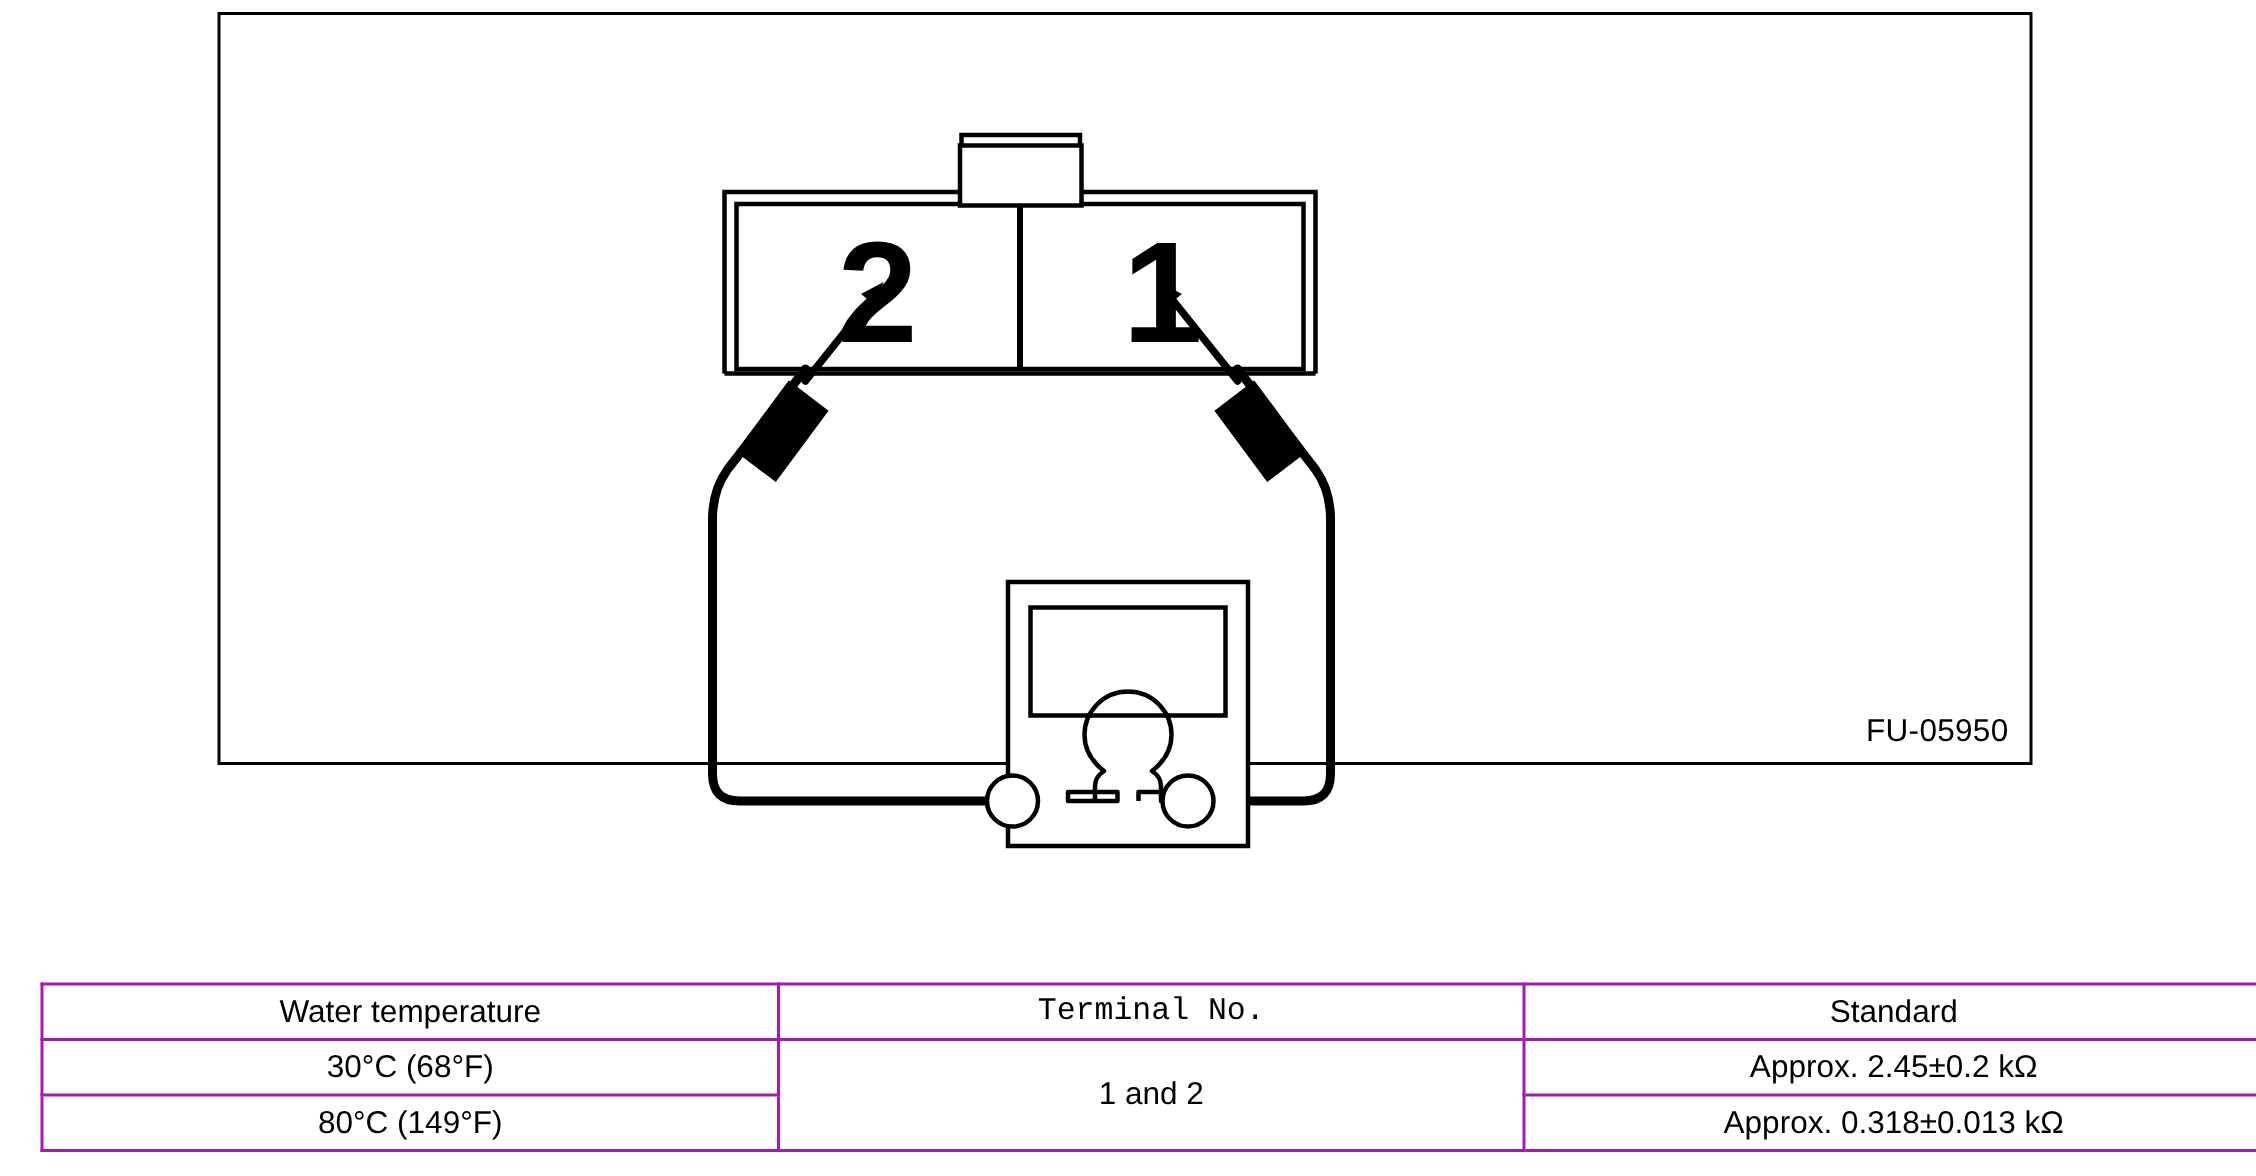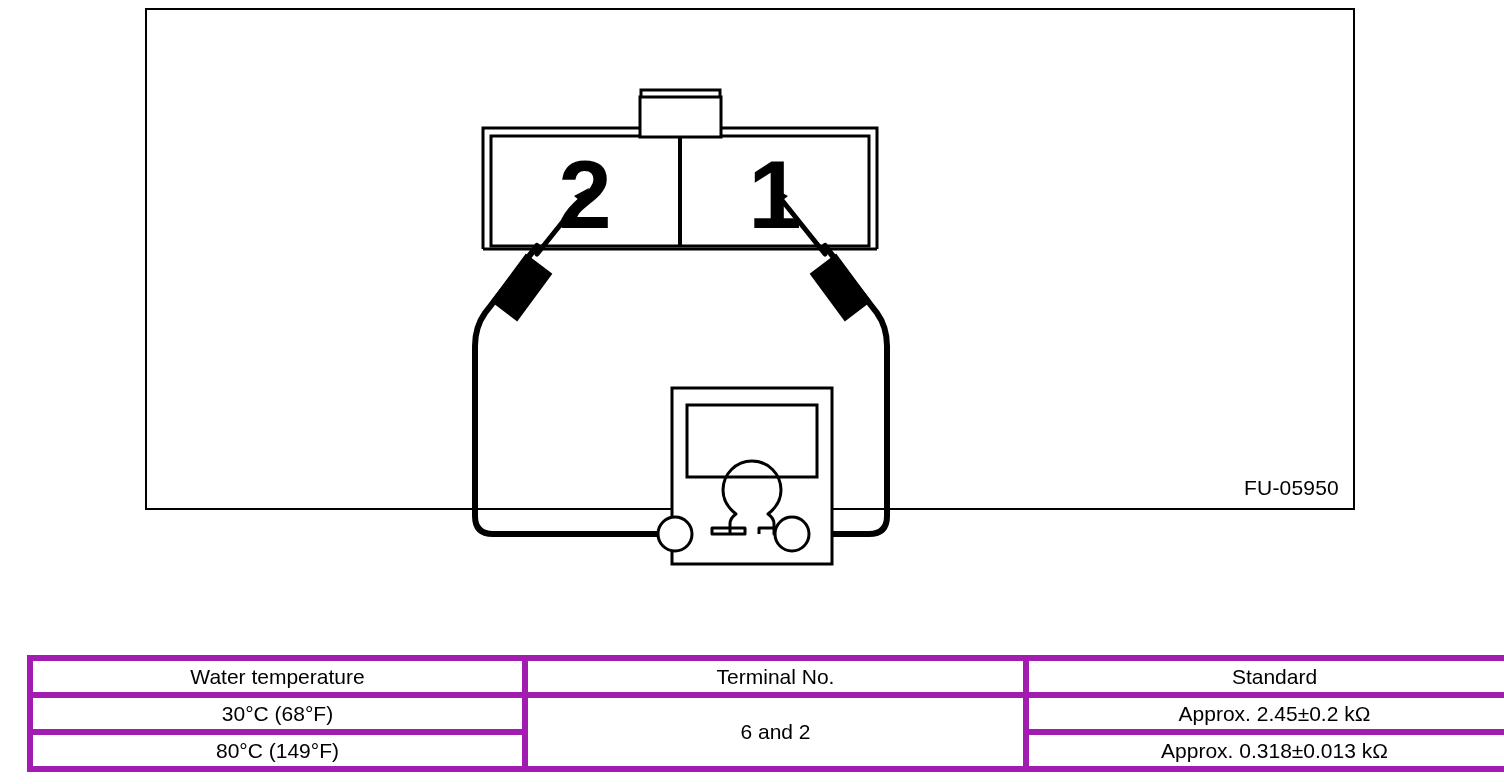--- a/index.html
+++ b/index.html
@@ -51,32 +51,32 @@
     position: absolute;
     left: 27px;
     top: 655px;
     width: 1451px;
     height: 113px;
     border-collapse: collapse;
     table-layout: fixed;
     background: #ffffff;
   }
   #spec-table td, #spec-table th {
-    border: 6px solid #a21caf;
+    border: 2px solid #a21caf;
     text-align: center;
     vertical-align: middle;
     font-weight: normal;
     font-size: 21px;
     padding: 2px 4px;
     line-height: 1.1;
     white-space: nowrap;
   }
   #spec-table tr { height: 37px; }
   .col-temp { width: 481px; }
-  .col-term { width: 487px; }
+  .col-term { width: 487px; font-family: Liberation Mono, monospace; }
   .col-std  { width: 483px; }
 </style>
 </head>
 <body>
 
 <div id="figure-panel">
 
   <svg id="figure-svg" viewBox="0 0 1210 622">
 
     <path fill="none" stroke="#000000" stroke-width="3" d="M 336,239 L 336,118 L 494,118 L 494,80 L 573,80 L 573,118 L 730,118 L 730,239"></path>
@@ -131,21 +131,21 @@
 
 <table id="spec-table">
   <tbody>
     <tr>
       <th class="col-temp">Water temperature</th>
       <th class="col-term">Terminal No.</th>
       <th class="col-std">Standard</th>
     </tr>
     <tr>
       <td>30°C (68°F)</td>
-      <td rowspan="2">6 and 2</td>
+      <td rowspan="2">1 and 2</td>
       <td>Approx. 2.45±0.2 kΩ</td>
     </tr>
     <tr>
       <td>80°C (149°F)</td>
       <td>Approx. 0.318±0.013 kΩ</td>
     </tr>
   </tbody>
 </table>
 
 </body></html>

